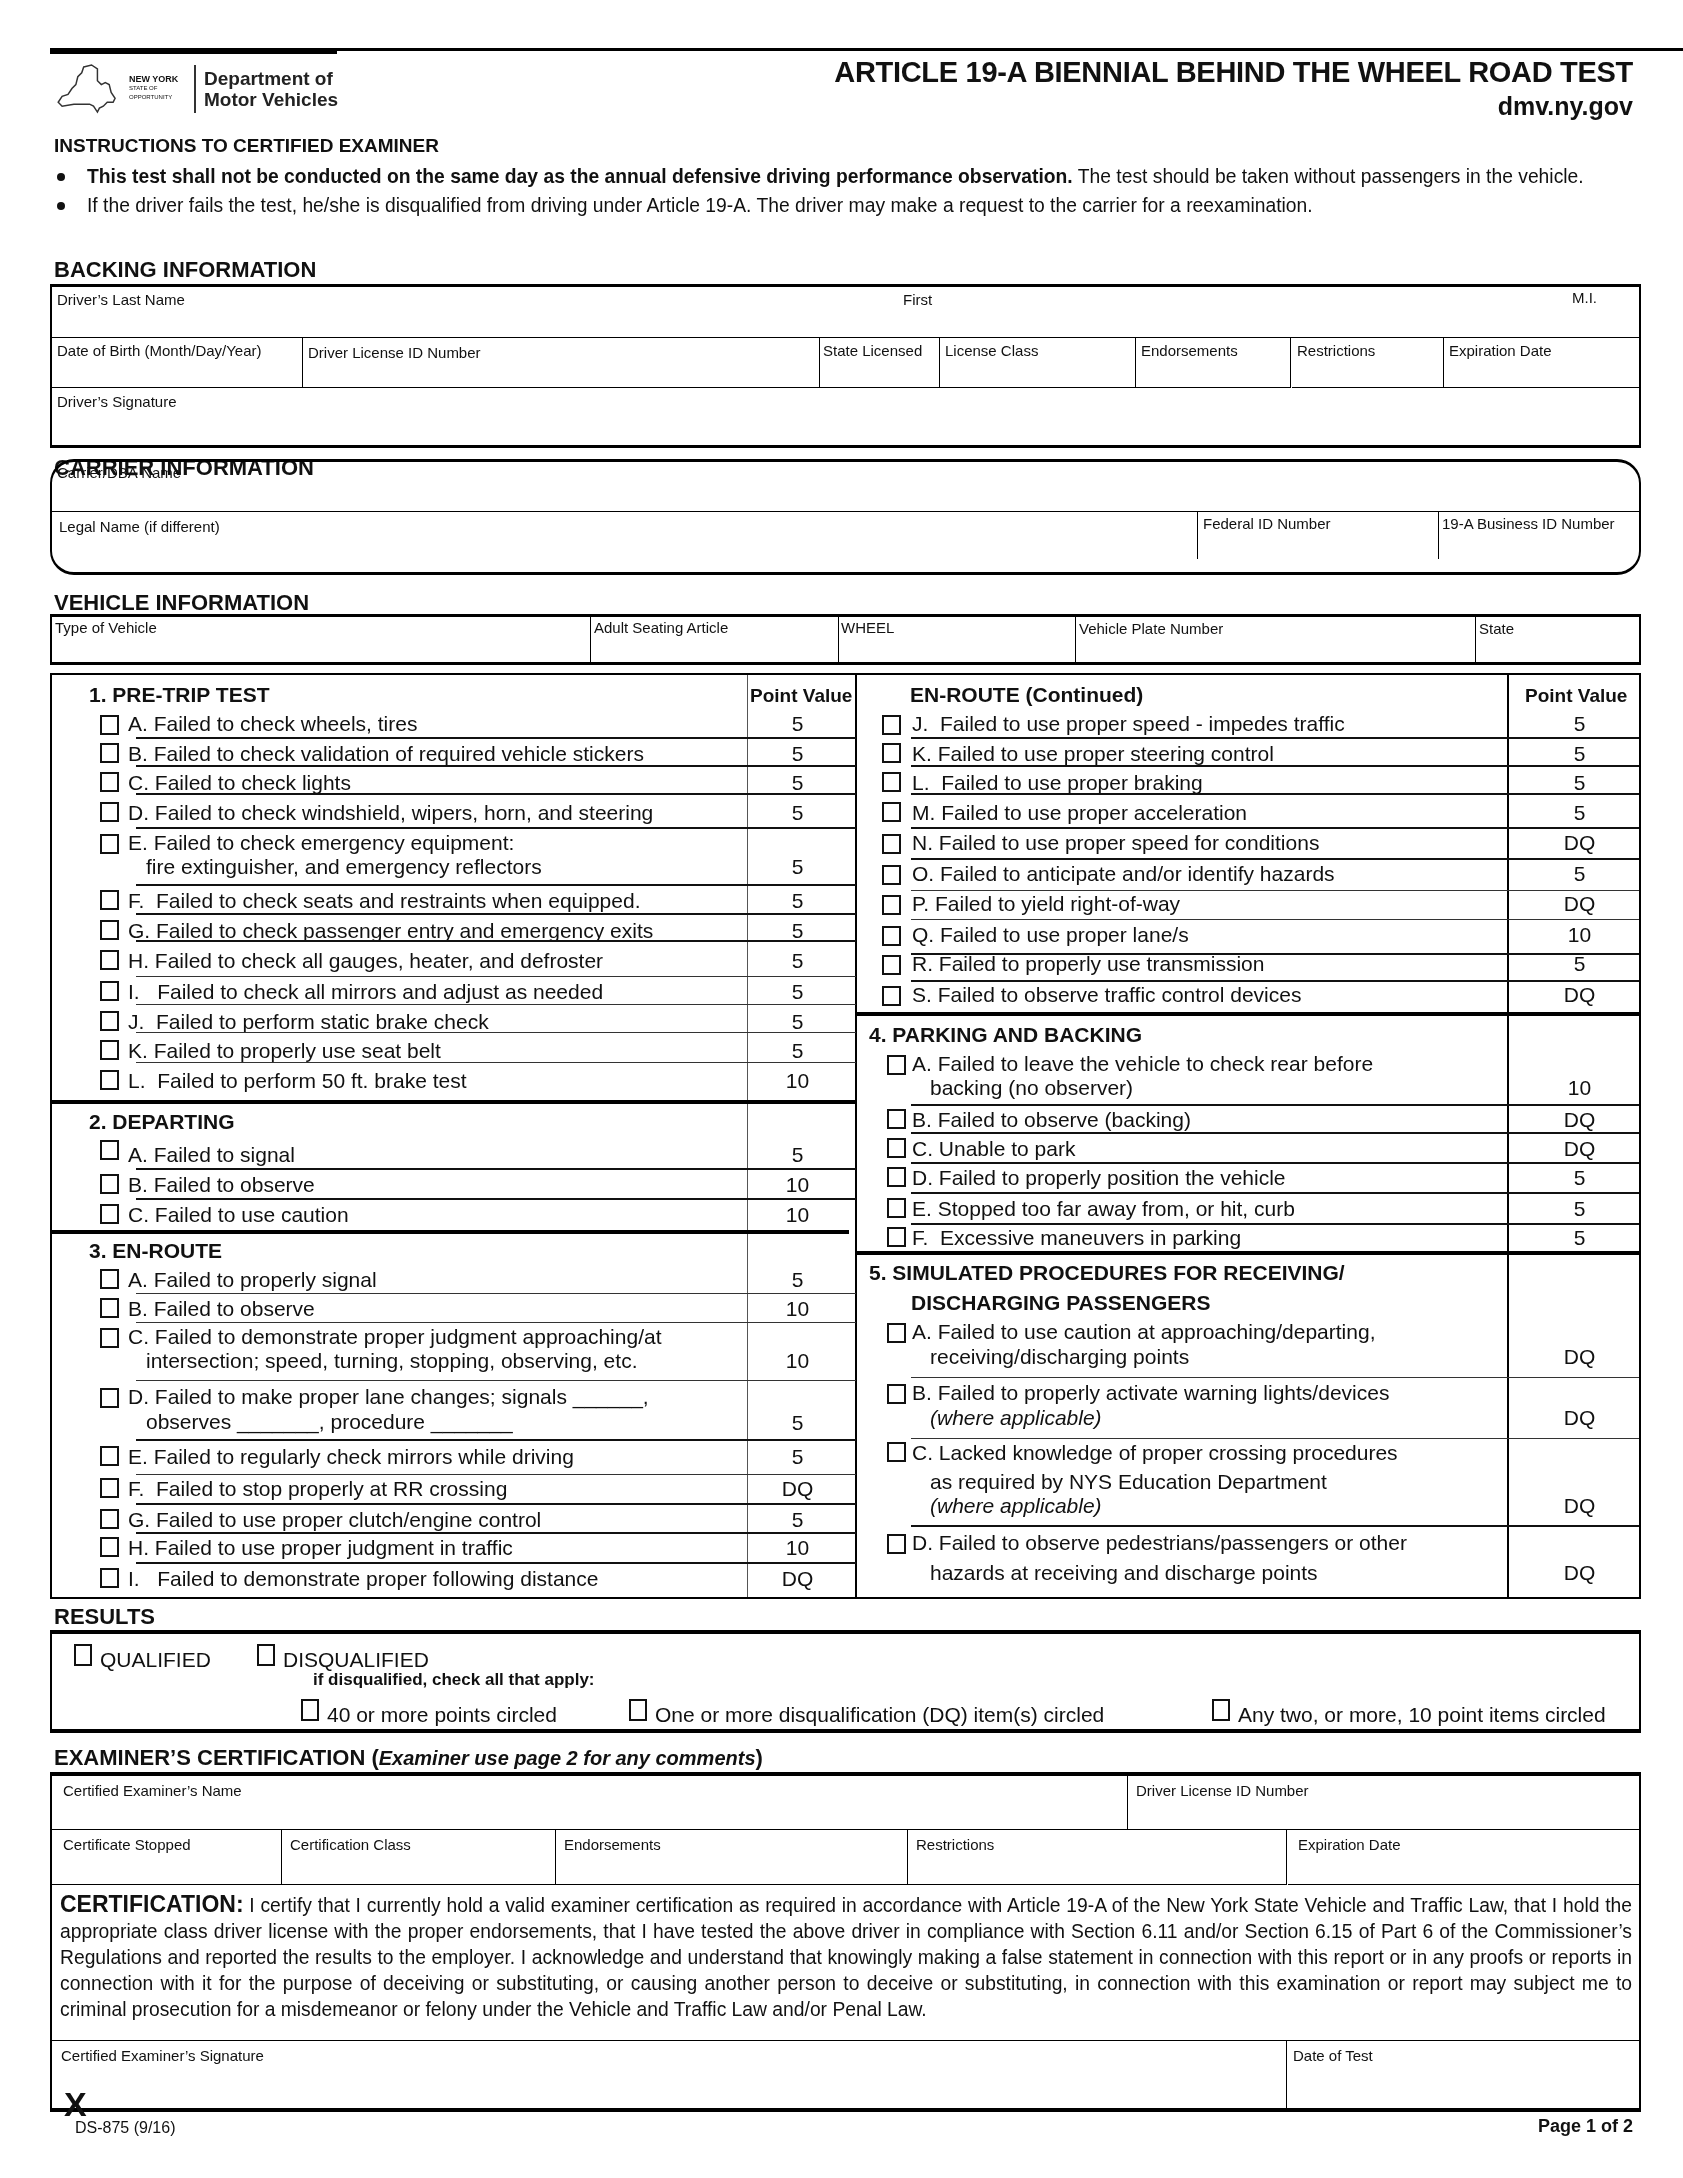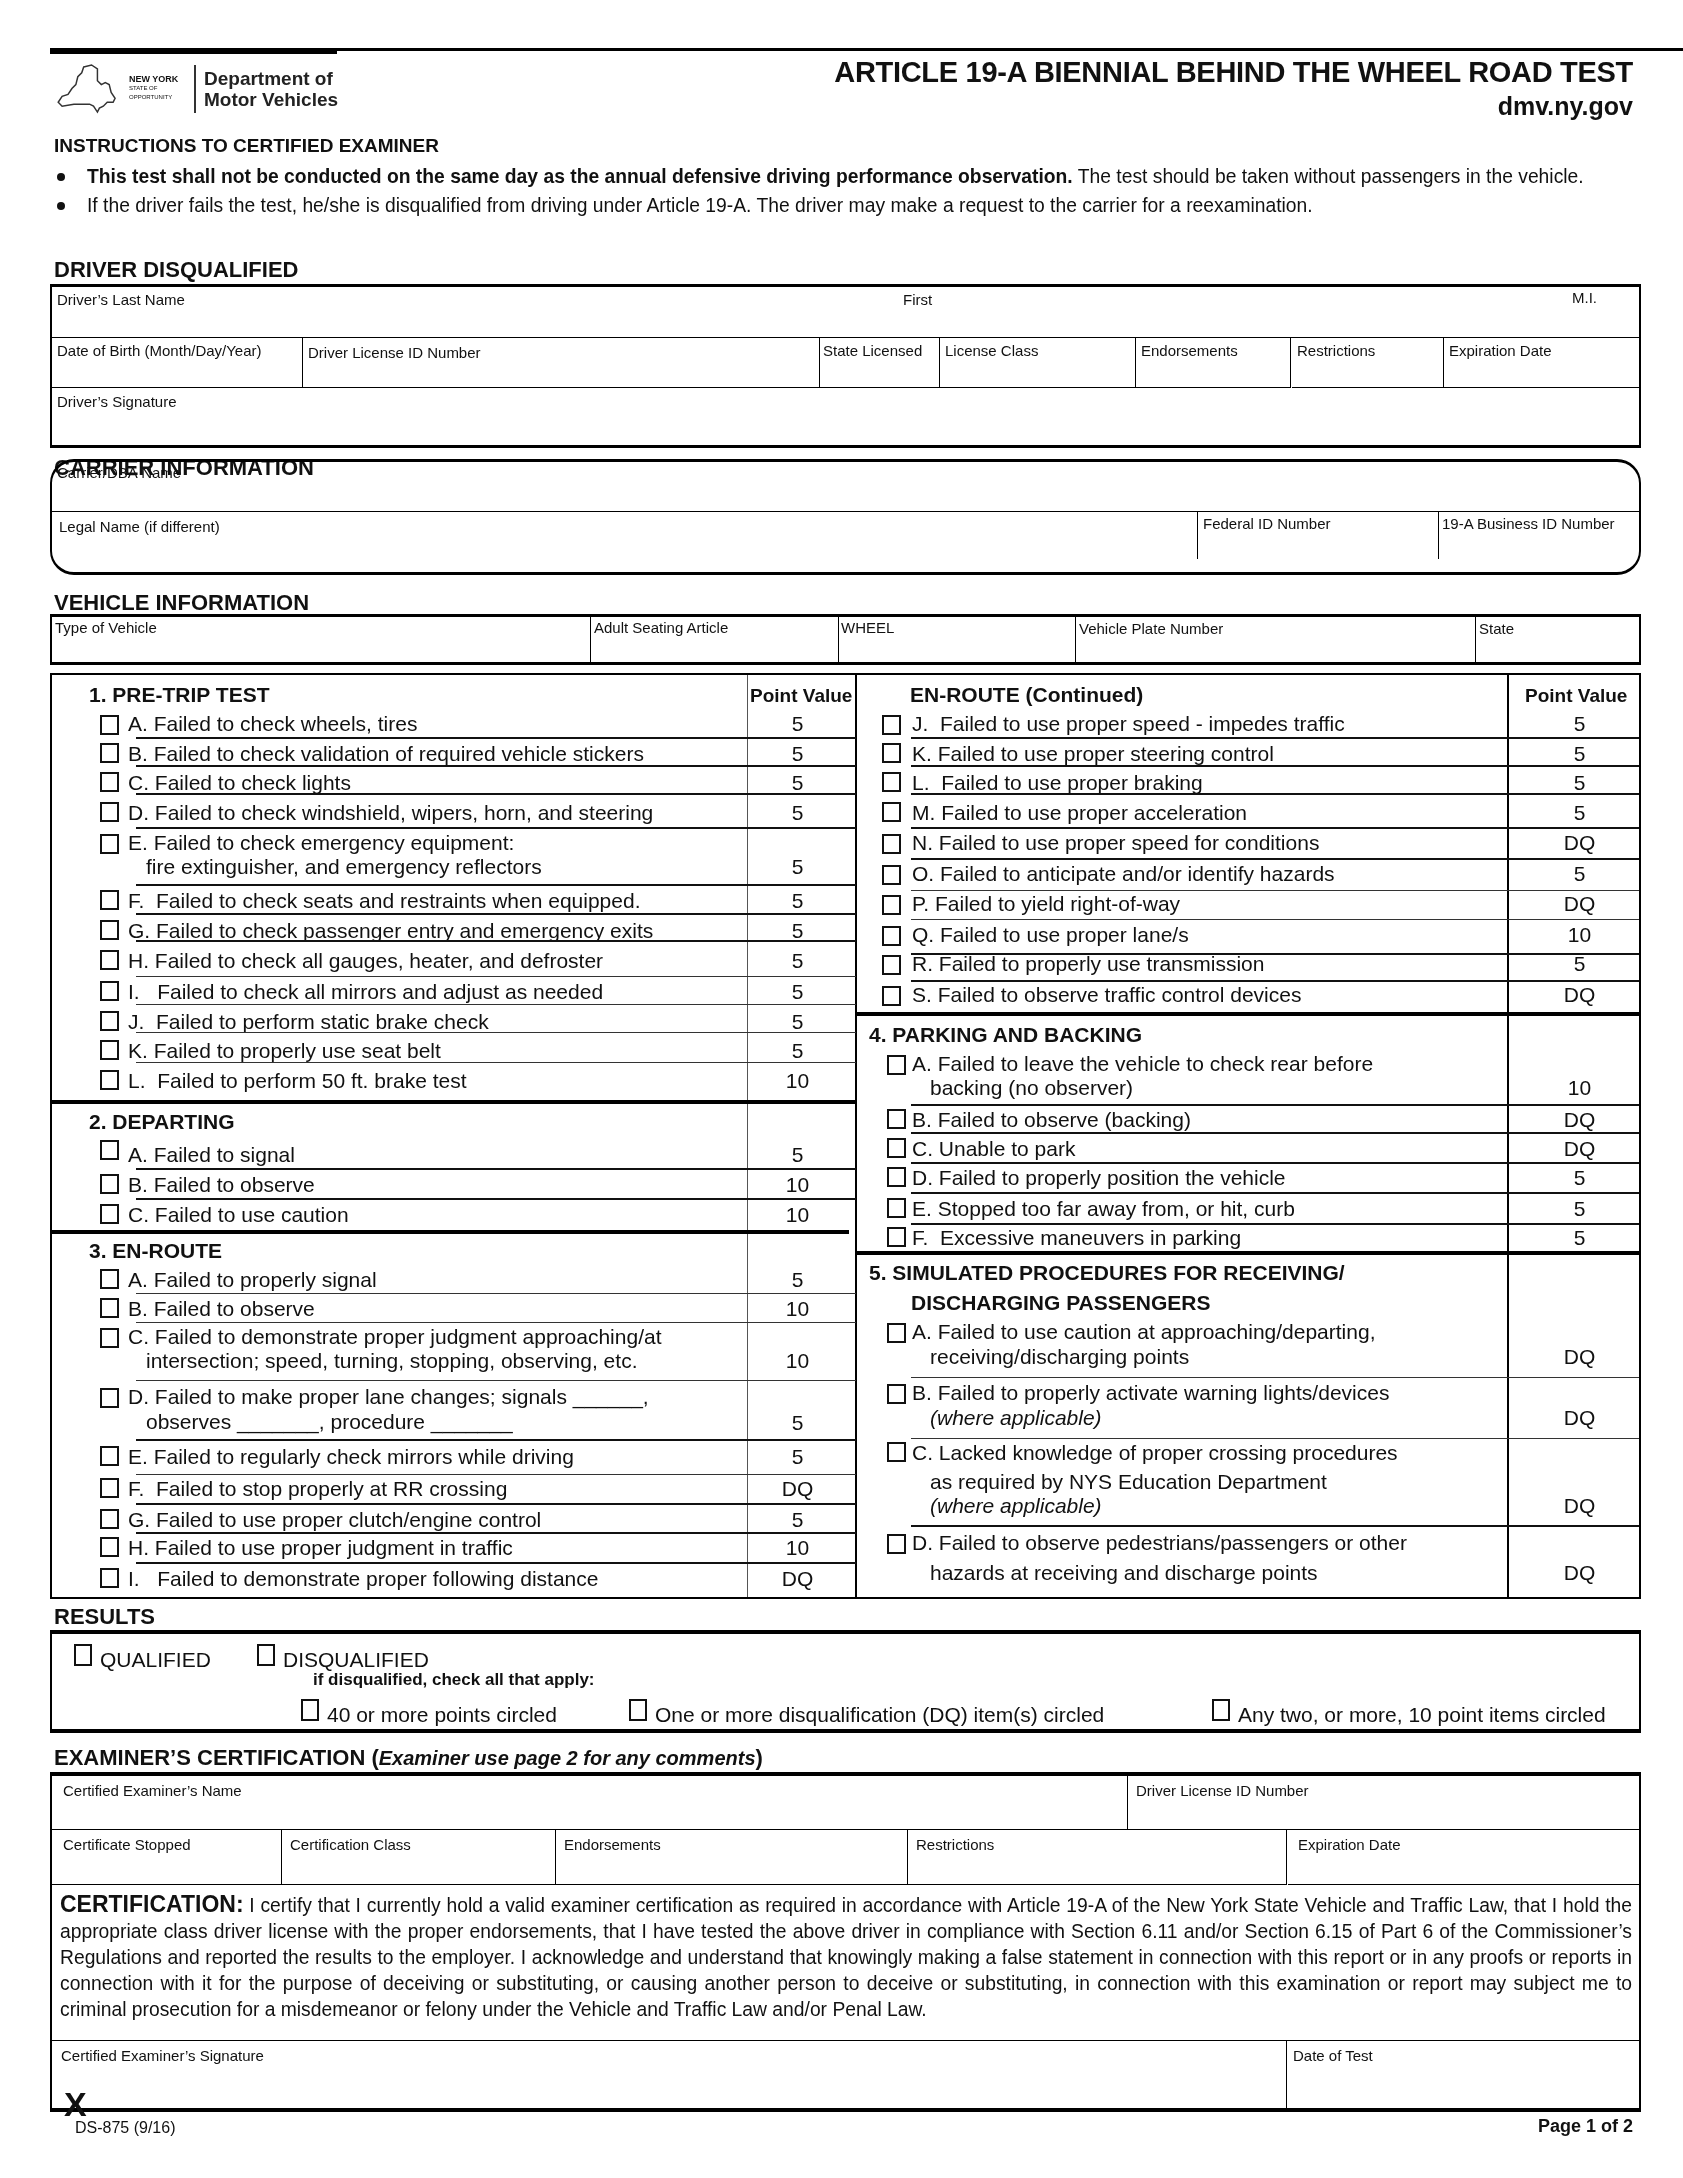--- a/index.html
+++ b/index.html
@@ -91,21 +91,21 @@
 
 <div class="doc-title">ARTICLE 19-A BIENNIAL BEHIND THE WHEEL ROAD TEST</div>
 <div class="doc-url">dmv.ny.gov</div>
 
 <div class="instr-head">INSTRUCTIONS TO CERTIFIED EXAMINER</div>
 <ul class="instr-list">
   <li><b>This test shall not be conducted on the same day as the annual defensive driving performance observation.</b><span> The test should be taken without passengers in the vehicle.</span></li>
   <li><span>If the driver fails the test, he/she is disqualified from driving under Article 19-A. The driver may make a request to the carrier for a reexamination.</span></li>
 </ul>
 
-<div class="sec-head" style="top:257px;">DRIVER DISQUALIFIED</div>
+<div class="sec-head" style="top:257px;">BACKING INFORMATION</div>
 <div class="box" style="left:50px; top:284px; width:1591px; height:164px;">
   <div class="cell noright" style="left:0; top:0; width:1587px; height:51px;">
     <span class="lbl">Driver’s Last Name</span>
     <span class="lbl" style="left:851px;">First</span>
     <span class="lbl" style="left:1520px; top:2px;">M.I.</span>
     <input class="field" style="right: 792px;">
     <input class="field" style="left: 851px; right: 79px;">
     <input class="field" style="left: 1520px;">
   </div>
   <div class="cell" style="left:0; top:51px; width:251px; height:50px;">

